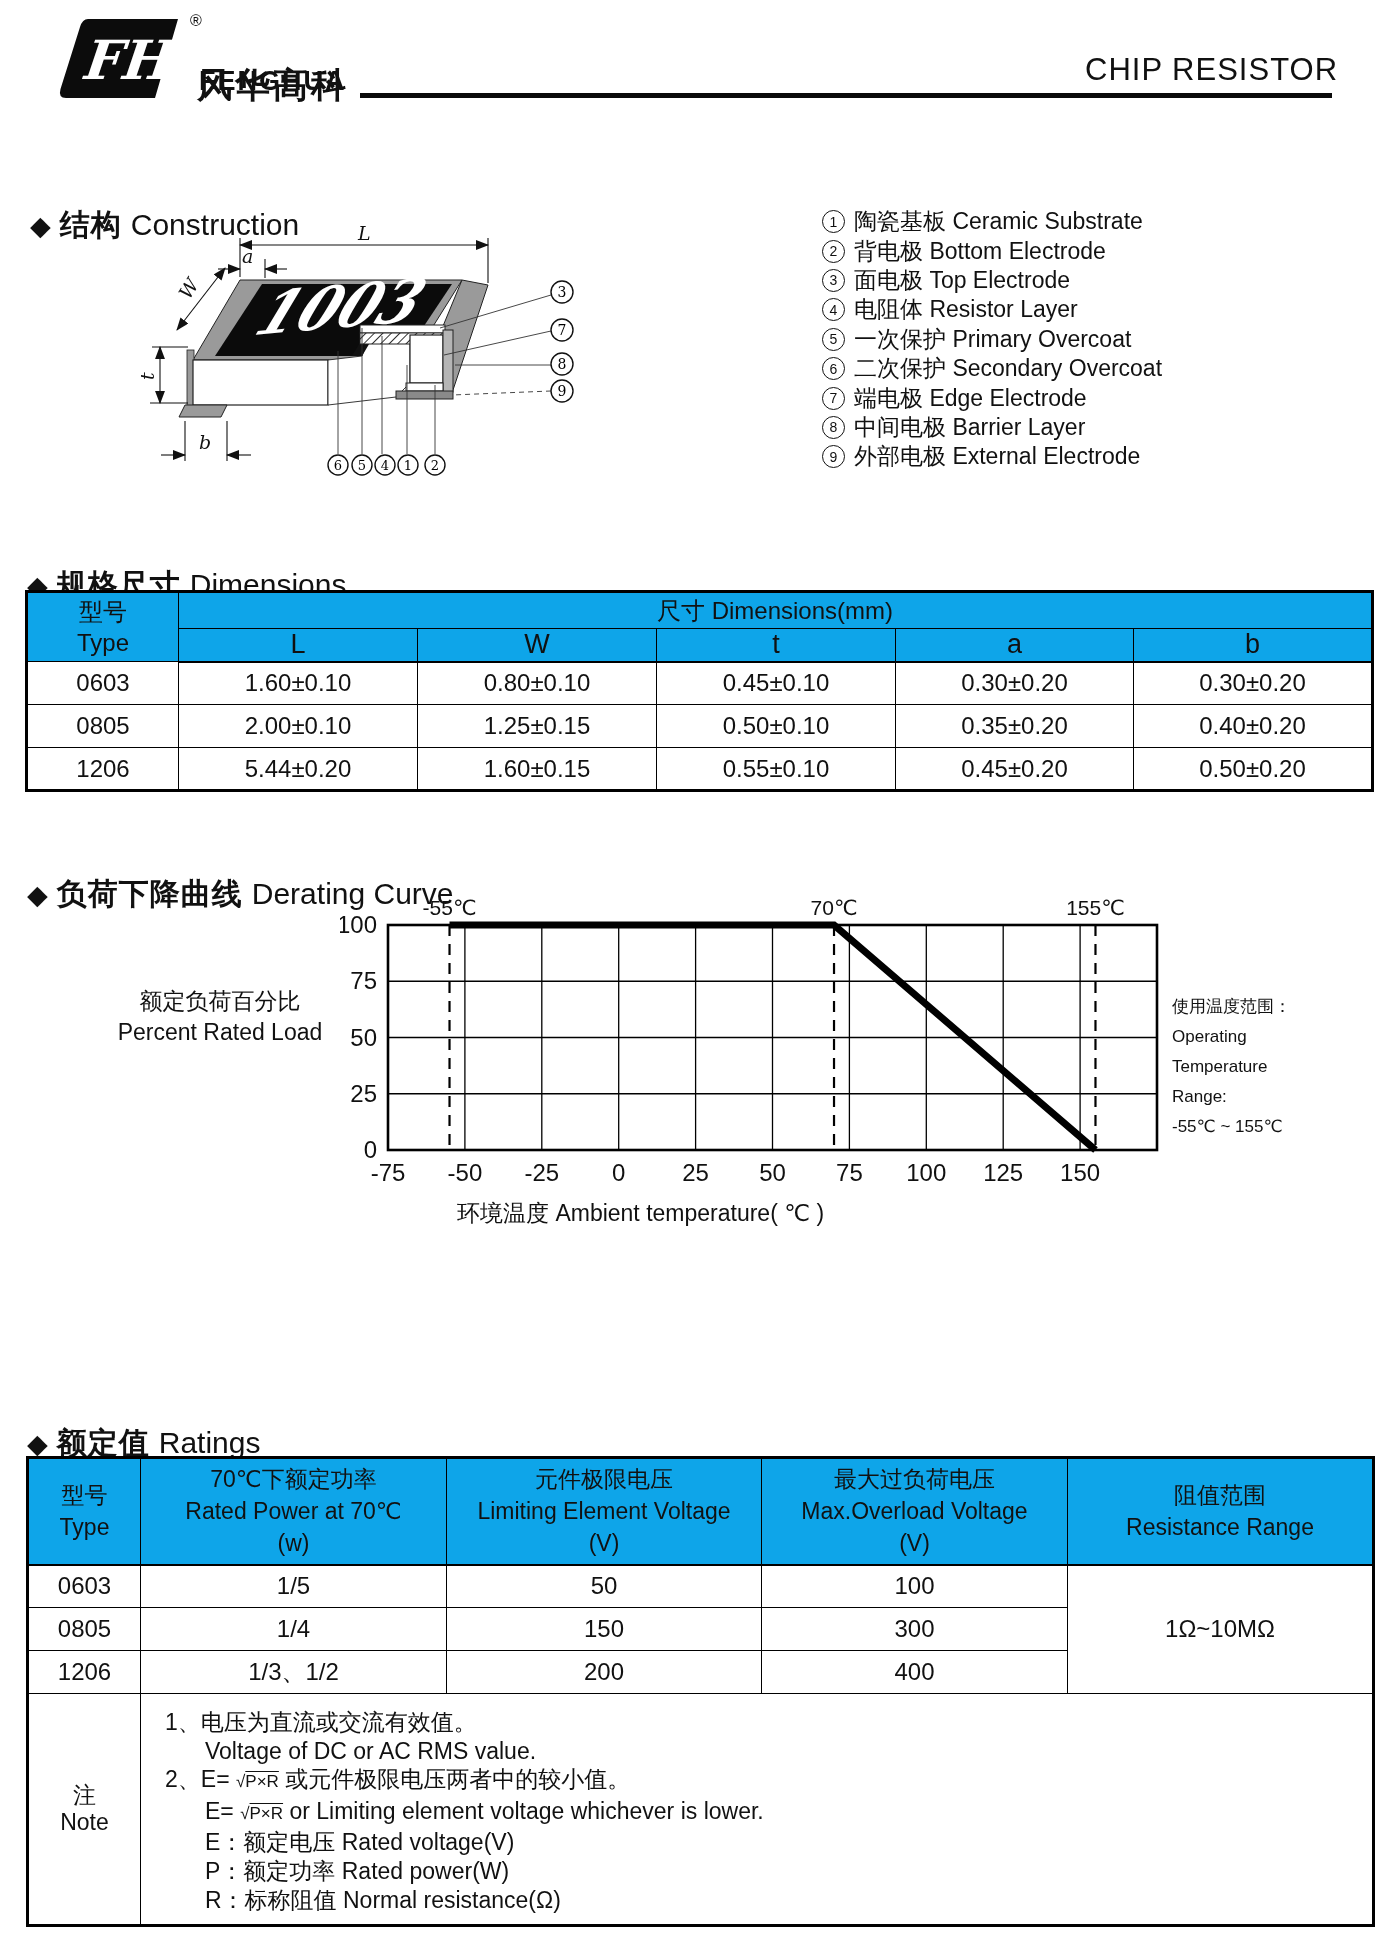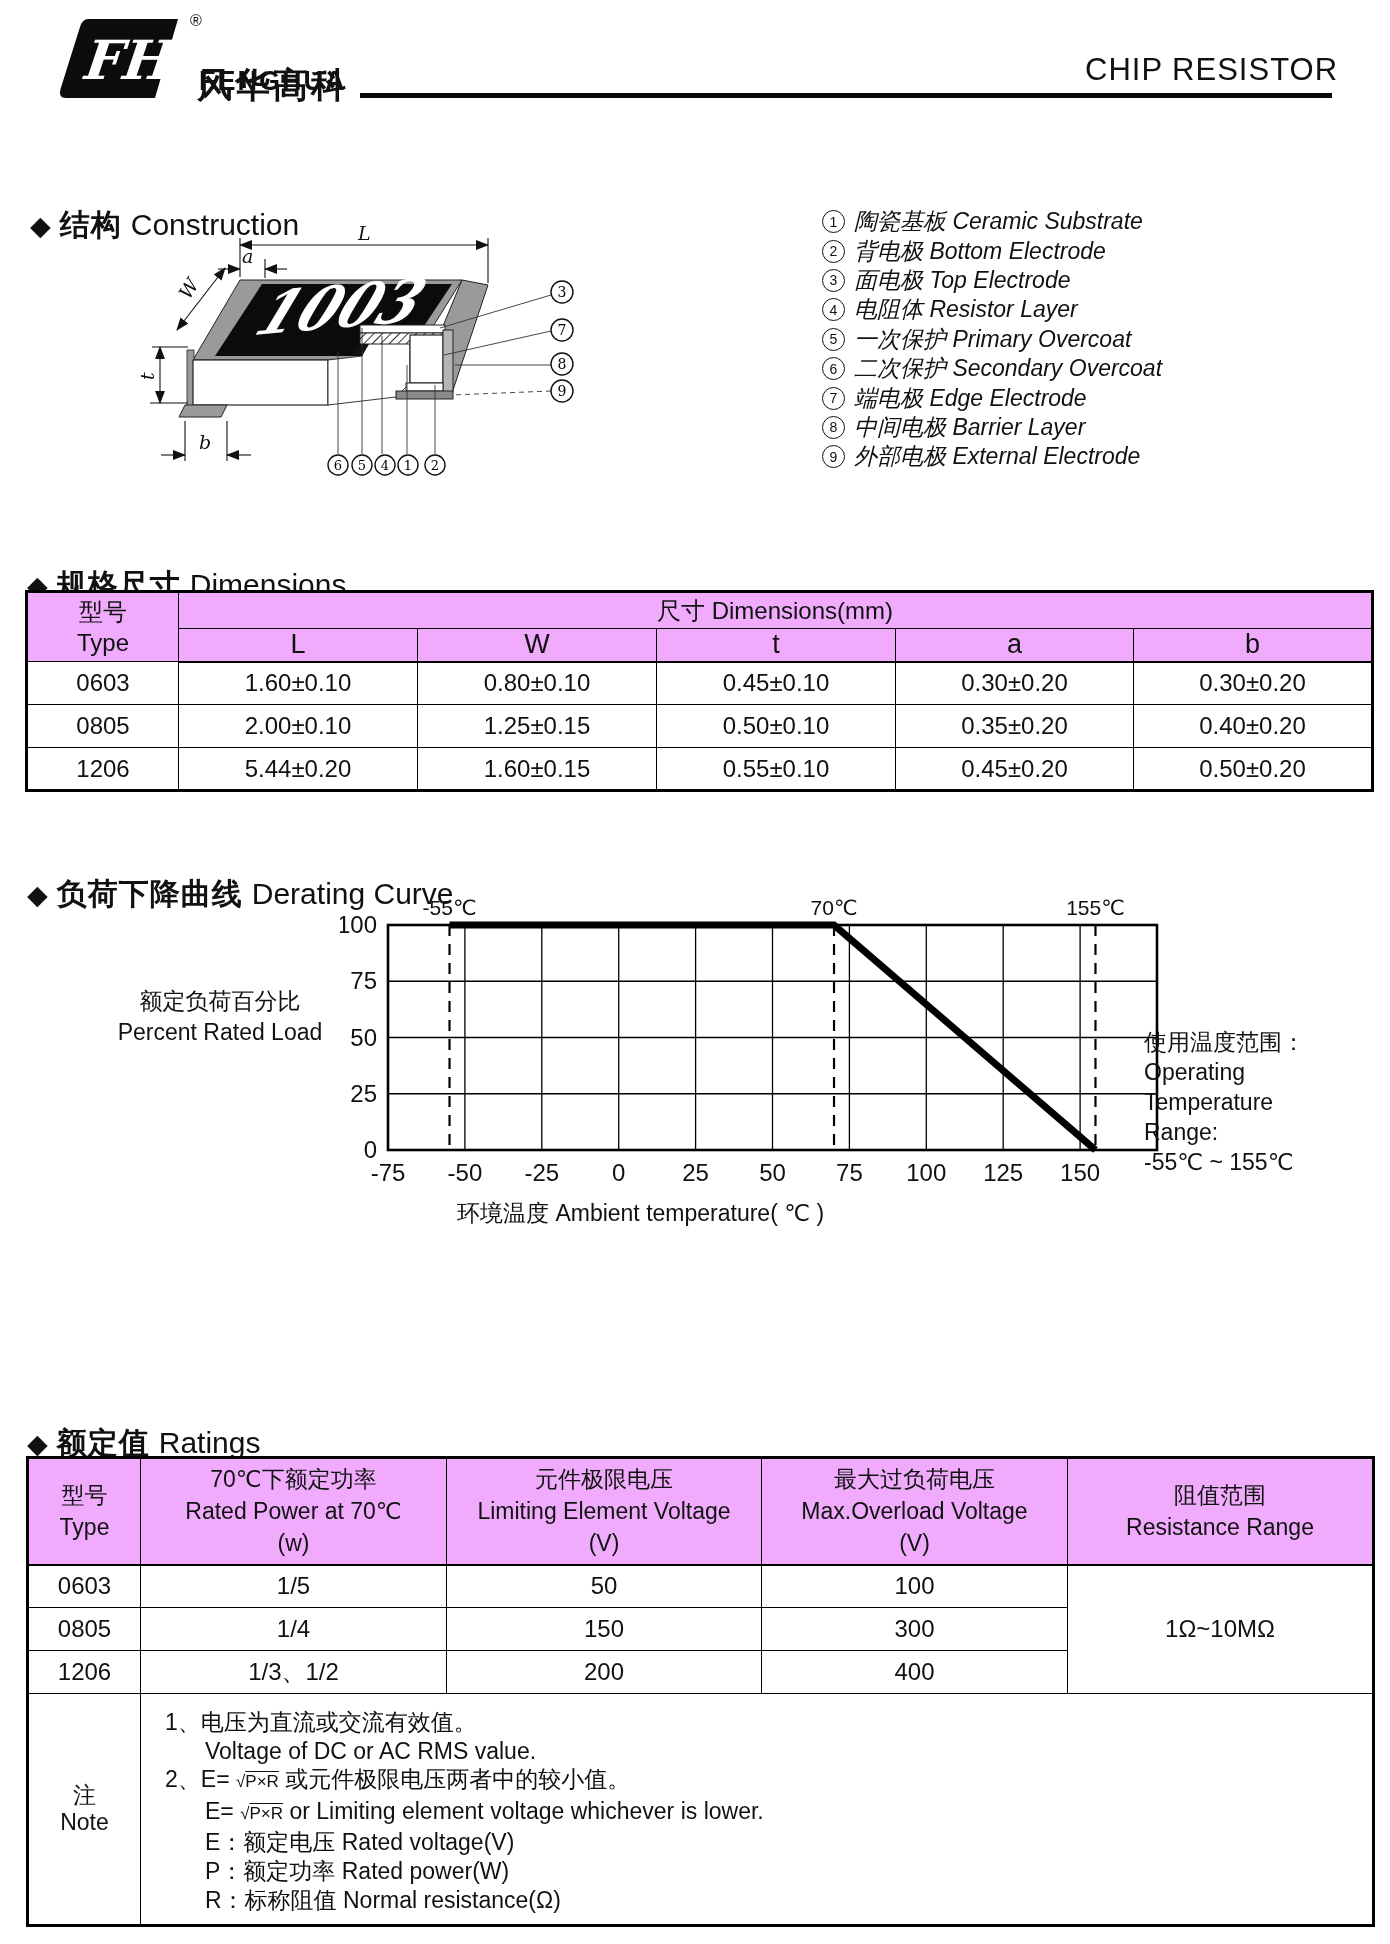--- a/index.html
+++ b/index.html
@@ -25,27 +25,27 @@
   #h-derating     { left:27px; top:845px; }
   #h-ratings      { left:27px; top:1394px; }
 
   
   .diagram-svg { position:absolute; left:100px; top:225px; }
   .legend { position:absolute; left:822px; top:207px; }
   .legend-item { display:flex; align-items:center; height:29.4px; font-size:23px; gap:9px; }
   .circ { display:inline-flex; align-items:center; justify-content:center;
           width:23px; height:23px; border:1.6px solid #111; border-radius:50%;
           font-size:14px; flex:0 0 auto; }
-  .legend-item .lt { white-space:nowrap;font-style:italic; }
+  .legend-item .lt { white-space:nowrap; }
 
   
   table { border-collapse:collapse; table-layout:fixed; text-align:center; }
   .dim-table { position:absolute; left:25px; top:590px; width:1346px; border:3px solid #000; }
   .dim-table th, .dim-table td { border:1.6px solid #000; font-weight:normal; }
-  .dim-table .gray, .rat-table .gray { background:#f0abfc; }
+  .dim-table .gray, .rat-table .gray { background:#0ea5e9; }
   .dim-table tr.h1 td, .dim-table tr.h1 th { height:37px; font-size:24px; }
   .dim-table tr.h2 th { height:33px; font-size:27px; border-bottom:2.5px solid #000; }
   .dim-table tr.data td { height:43px; font-size:24px; }
   .dim-table .typehead { font-size:24px; line-height:31px; }
 
   .rat-table { position:absolute; left:26px; top:1456px; width:1346px; border:3px solid #000; }
   .rat-table th, .rat-table td { border:1.6px solid #000; font-weight:normal; }
   .rat-table tr.head th { height:107px; font-size:23px; line-height:32px; border-bottom:2.5px solid #000; }
   .rat-table tr.data td { height:43px; font-size:24px; }
   .rat-table td.rr { font-size:24px; }
@@ -55,21 +55,21 @@
   .note-line { font-size:23px; line-height:28.6px; white-space:nowrap; }
   .note-line.ind { padding-left:40px; }
   .rad { font-size:17px; }
   .rad .ovl { text-decoration:overline; }
 
   
   .chart-svg { position:absolute; left:340px; top:895px; }
   .chart-svg text { font-family:"Liberation Sans","DejaVu Sans",sans-serif; fill:#111; }
   .ylabel { position:absolute; left:100px; top:986px; width:240px; text-align:center;
             font-size:23px; line-height:31px; }
-  .right-note { position:absolute; left:1144px; top:992px; font-size:23px; line-height:30px;margin-top:35px; }
+  .right-note { position:absolute; left:1172px; top:992px; font-size:17px; line-height:30px; }
   .xlabel { position:absolute; left:457px; top:1198px; width:630px; text-align:left; font-size:23px; }
   .der-note { position:absolute; left:62px; top:1256px; font-size:24px; line-height:28.5px; }
   .der-note .l3 { padding-left:10px; }
 
   .diagram-svg text, .logo-svg text { font-family:"DejaVu Serif","Liberation Serif",serif; }
 </style>
 </head>
 <body>
 
 <div class="page">

